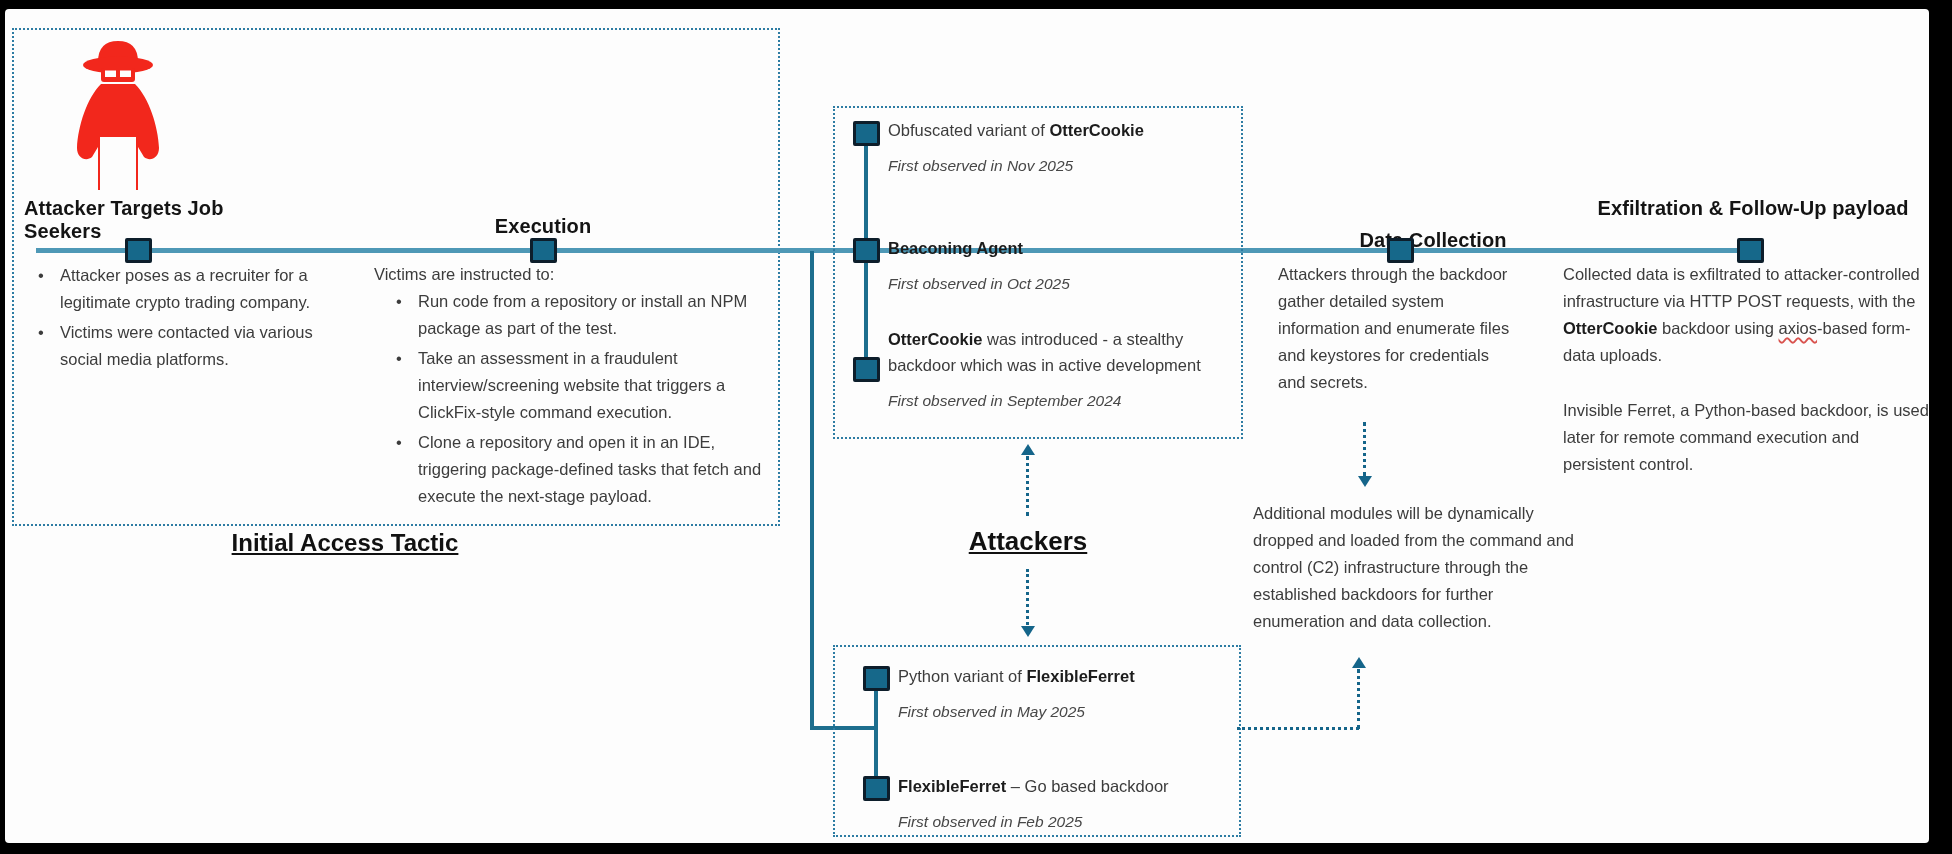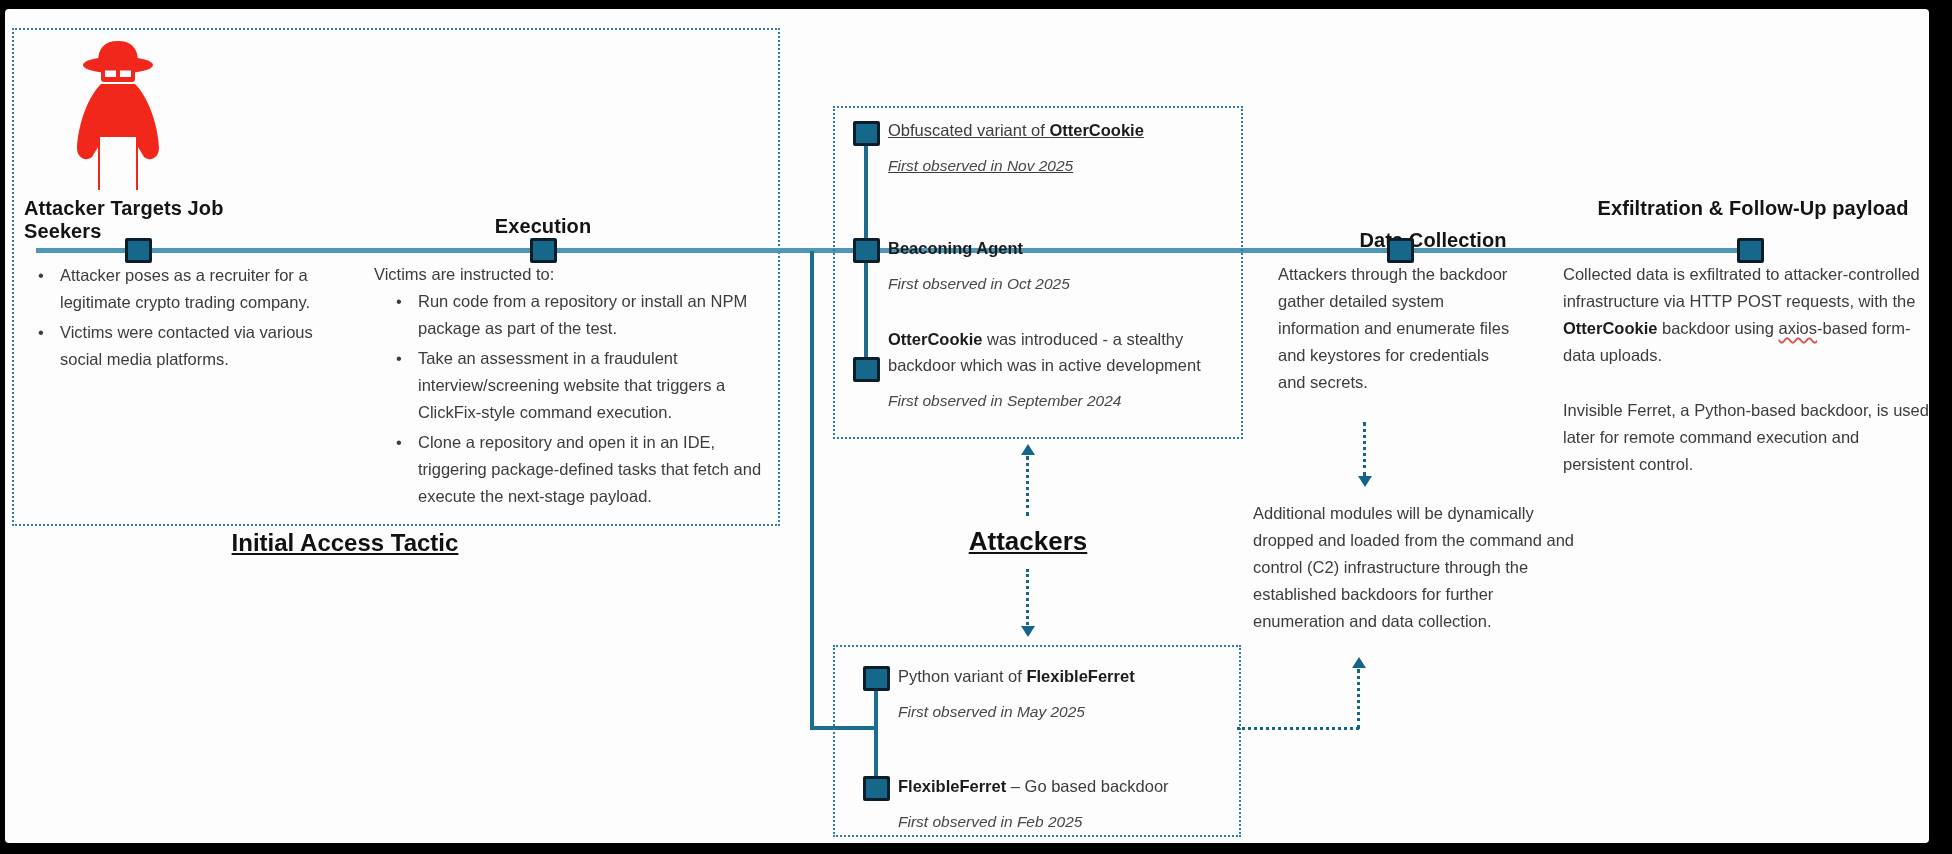--- a/index.html
+++ b/index.html
@@ -84,21 +84,21 @@
       <div>Victims are instructed to:</div>
       <ul class="blist" style="margin-left:14px;">
         <li>Run code from a repository or install an NPM package as part of the test.</li>
         <li>Take an assessment in a fraudulent interview/screening website that triggers a ClickFix-style command execution.</li>
         <li>Clone a repository and open it in an IDE, triggering package-defined tasks that fetch and execute the next-stage payload.</li>
       </ul>
     </div>
 
     <div class="abs big-label center" style="left:180px;top:520px;width:320px;font-size:24px;">Initial Access Tactic</div>
 
-    <div class="abs body-t" style="left:883px;top:109px;width:346px;line-height:25px;text-decoration:underline;">
+    <div class="abs body-t" style="left:883px;top:109px;width:346px;line-height:25px;">
       <div><span>Obfuscated variant of </span><span class="b">OtterCookie</span></div>
       <div class="obs">First observed in Nov 2025</div>
     </div>
     <div class="abs body-t" style="left:883px;top:227px;width:346px;line-height:25px;">
       <div><span class="b">Beaconing Agent</span></div>
       <div class="obs">First observed in Oct 2025</div>
     </div>
     <div class="abs body-t" style="left:883px;top:317px;width:348px;line-height:26px;">
       <div><span class="b">OtterCookie</span><span> was introduced - a stealthy backdoor which was in active development</span></div>
       <div class="obs">First observed in September 2024</div>

